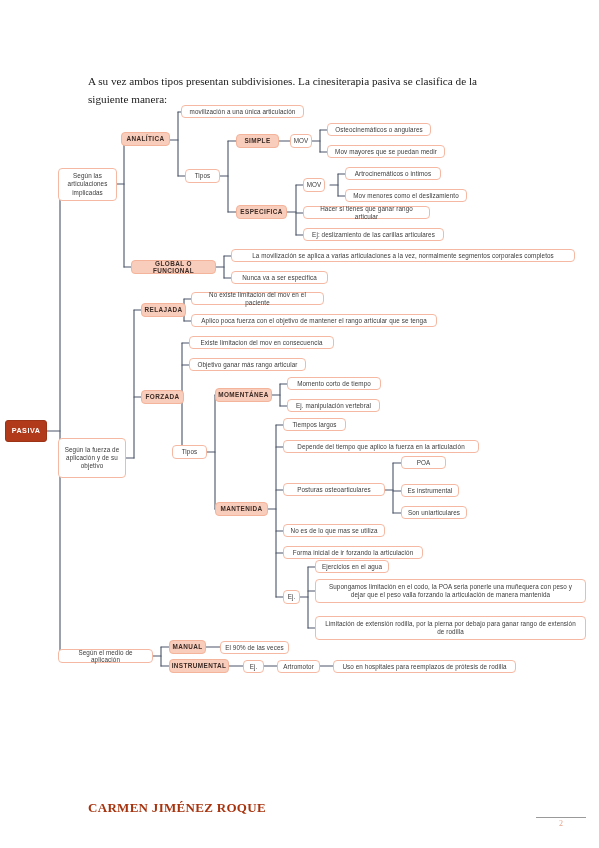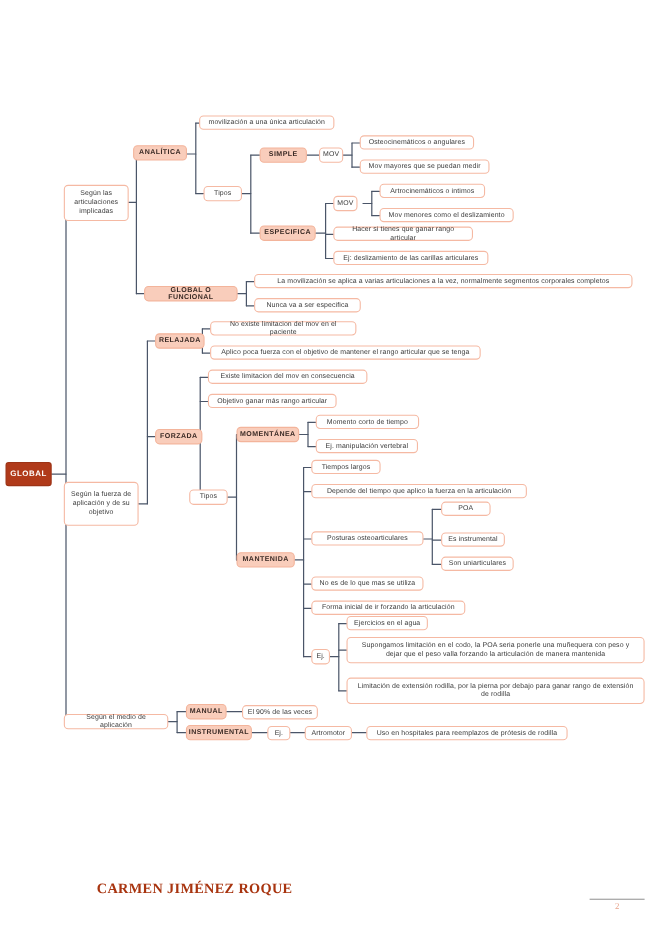--- a/index.html
+++ b/index.html
@@ -87,20 +87,21 @@
     font-family:"Liberation Serif", serif;
     font-size:8px;
     color:#e8a38b;
   }
 </style>
 </head>
 <body>
 
 <div id="page">
 
+  <p class="intro">A su vez ambos tipos presentan subdivisiones. La cinesiterapia pasiva se clasifica de la siguiente manera:</p>
 
   <div id="map">
 
     <svg id="wires" viewBox="0 0 599 580" preserveAspectRatio="none">
       <g fill="none" stroke="#4a5568" stroke-width="1.1" stroke-linecap="round" stroke-linejoin="round">
 
         <path d="M47 331 H60"></path>
         <path d="M60 331 V84 M60 331 V358 M60 331 V556"></path>
         <path d="M60 84 H66 M60 358 H66 M60 556 H66"></path>
 
@@ -171,21 +172,21 @@
         <path d="M161 547 H169 M161 566 H169"></path>
 
         <path d="M206 547 H220"></path>
 
         <path d="M229 566 H243"></path>
         <path d="M264 566 H277"></path>
         <path d="M320 566 H333"></path>
       </g>
     </svg>
 
-    <div class="node n-root" style="left:5px;top:320px;width:42px;height:22px;">GLOBAL</div>
+    <div class="node n-root" style="left:5px;top:320px;width:42px;height:22px;">PASIVA</div>
 
     <div class="node n-out n-wrap" style="left:58px;top:68px;width:59px;height:33px;">Según las articulaciones implicadas</div>
 
     <div class="node n-fill" style="left:121px;top:32px;width:49px;height:14px;">ANALÍTICA</div>
 
     <div class="node n-out" style="left:181px;top:5px;width:123px;height:13px;">movilización a una única articulación</div>
 
     <div class="node n-out" style="left:185px;top:69px;width:35px;height:14px;">Tipos</div>
 
     <div class="node n-fill" style="left:236px;top:34px;width:43px;height:14px;">SIMPLE</div>

